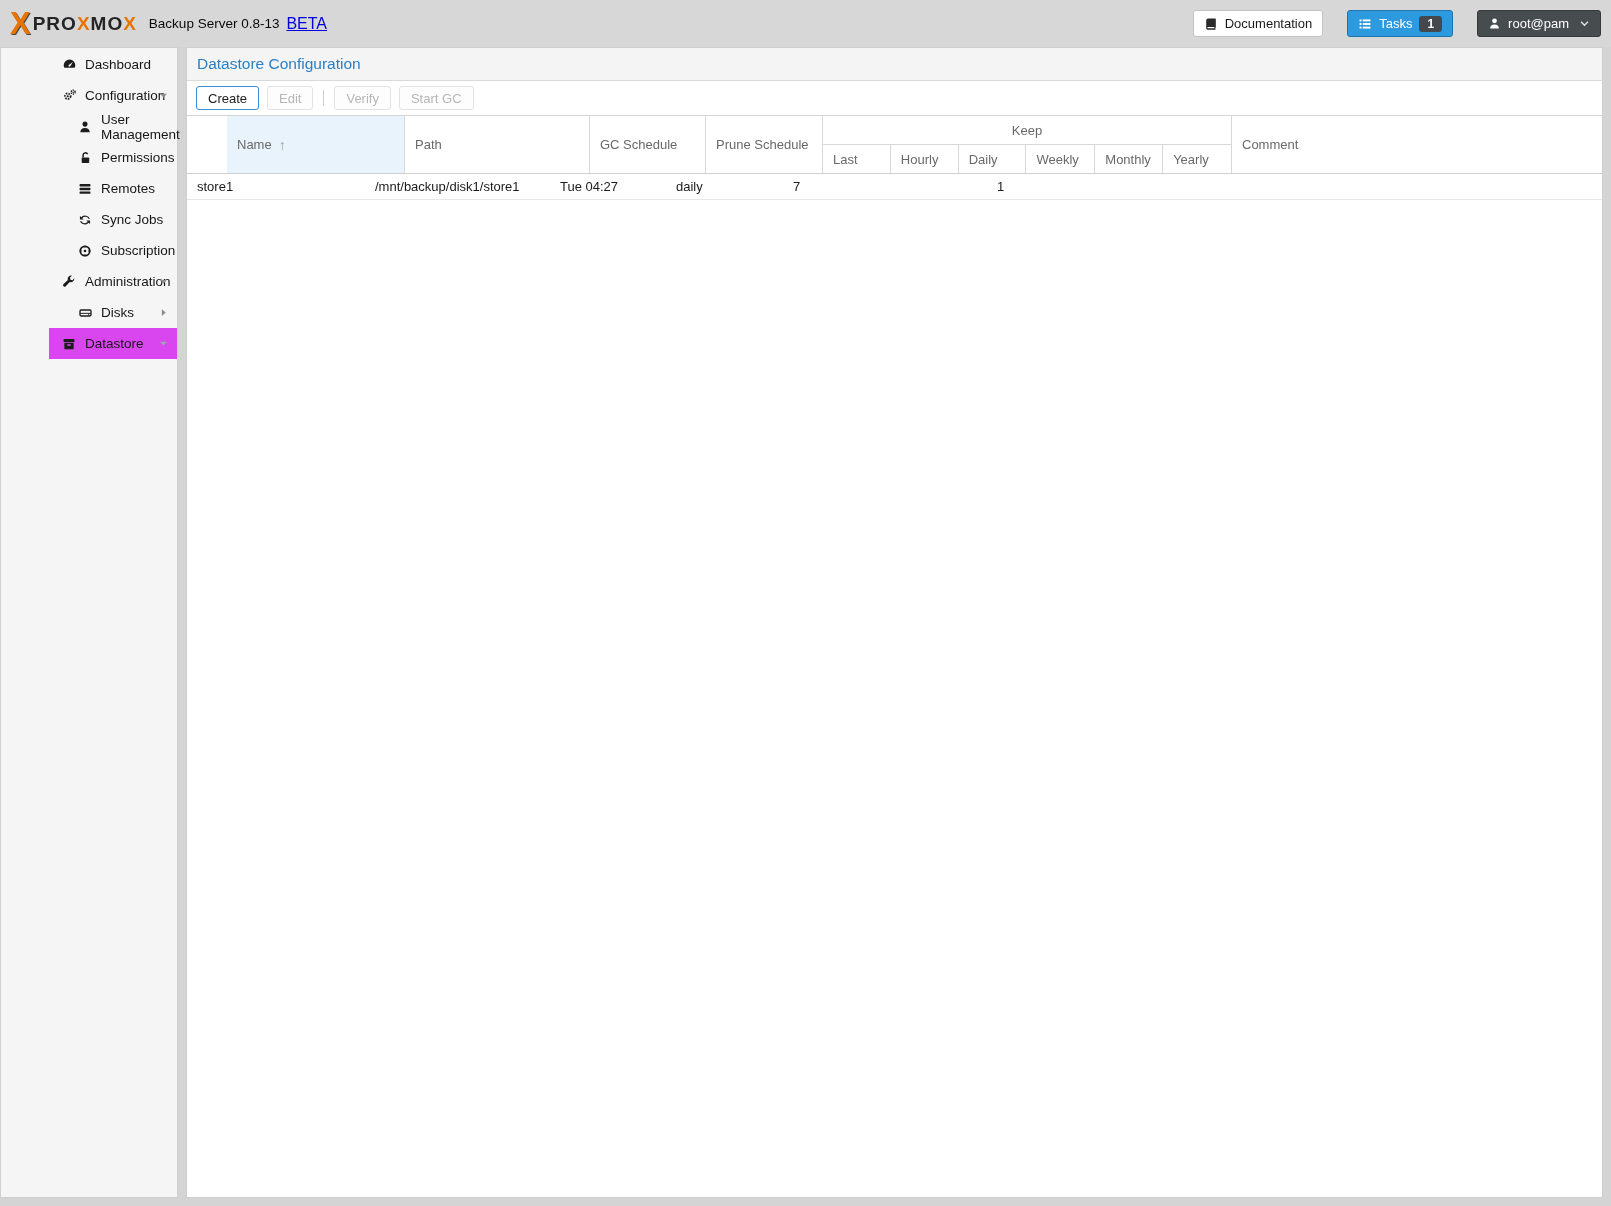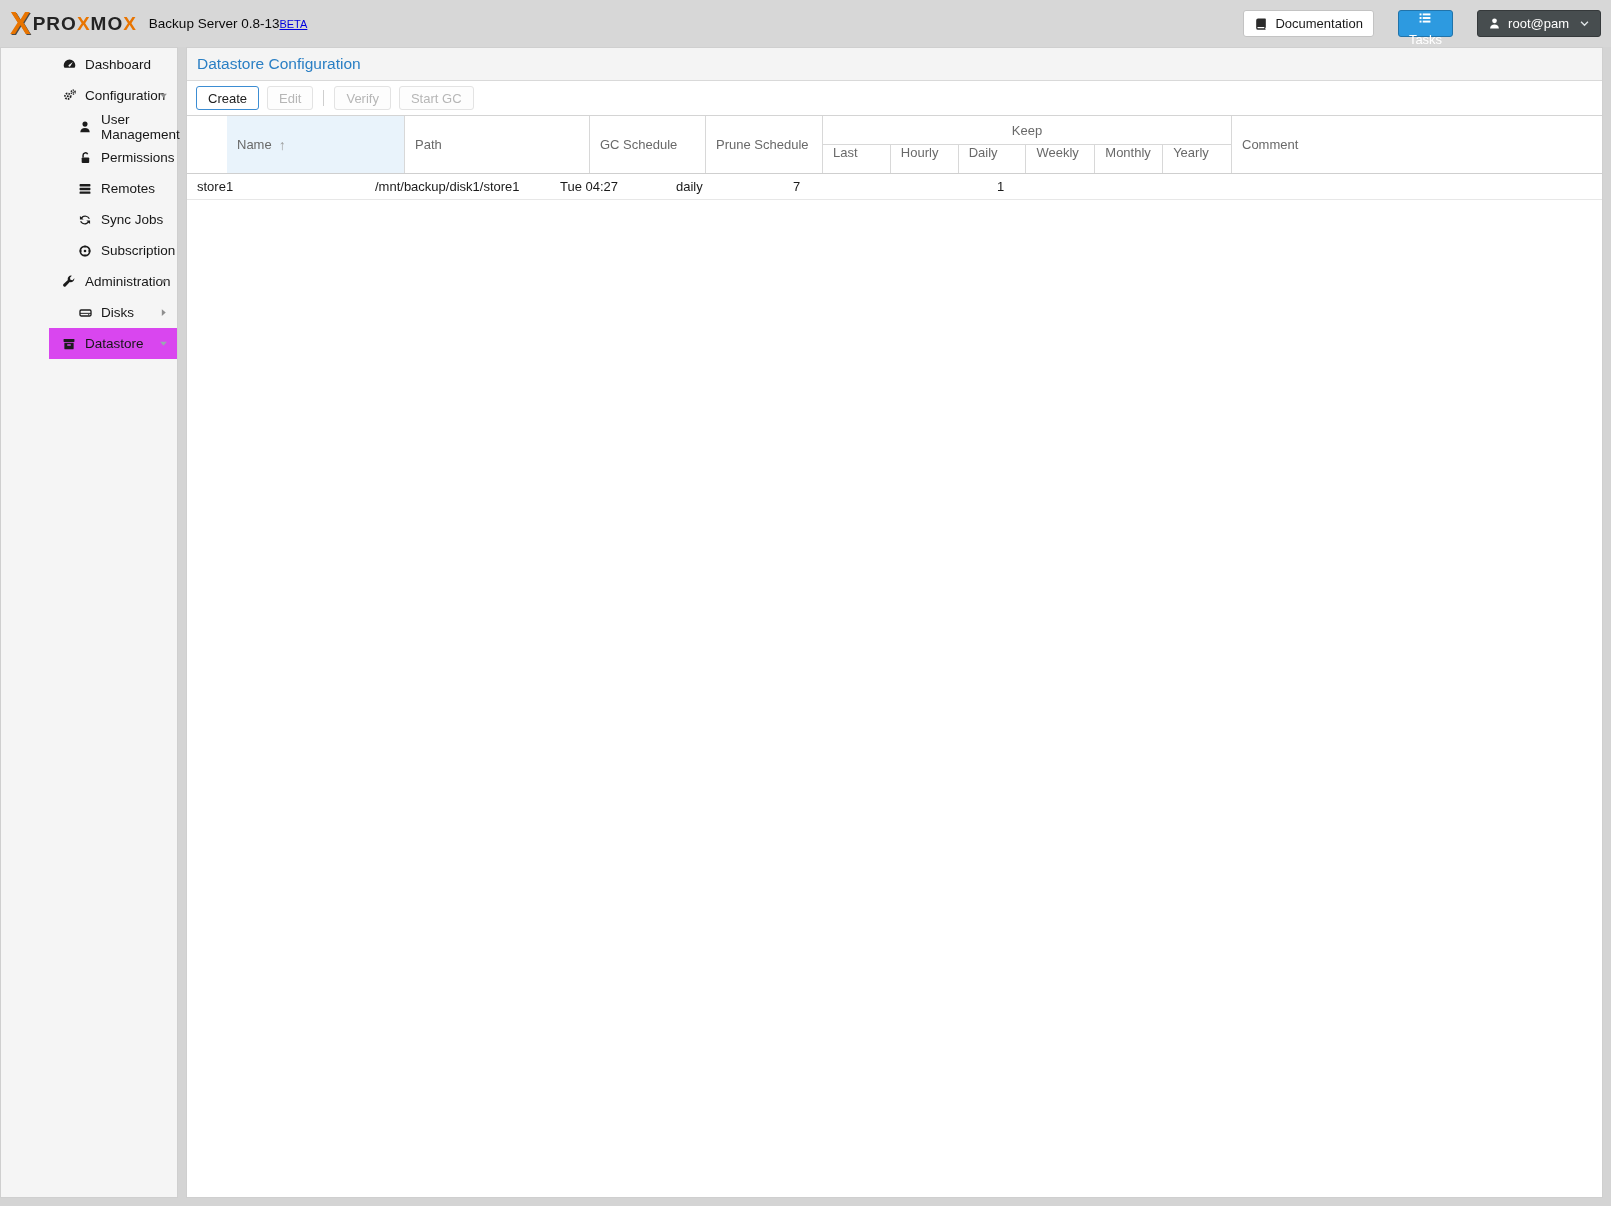--- a/index.html
+++ b/index.html
@@ -14,26 +14,26 @@
   .topbar { height:47px; background:#d7d7d7; display:flex; align-items:center; padding:0 10px; }
   .logo { display:flex; align-items:center; cursor:default; }
   .logo-mark {
     color:#e87400; font-weight:bold; font-size:31px; line-height:1;
     text-shadow:1px 1px 0 #4a4a4a; margin-right:2px;
   }
   .logo-word { font-weight:bold; font-size:19px; letter-spacing:1px; line-height:1; }
   .logo-word .dk { color:#242424; }
   .logo-word .or { color:#e87400; }
   .product { font-size:13.5px; color:#0a0a0a; margin-left:12px; }
-  .beta { font-size:11px; color:#0000e0; text-decoration:underline; cursor:pointer; }
+  .beta { font-size:16px; color:#0000e0; text-decoration:underline; margin-left:7px; cursor:pointer; }
   .topbar-right { margin-left:auto; display:flex; align-items:center; gap:24px; }
   .tb-btn { height:27px; display:inline-flex; align-items:center; gap:7px; padding:0 10px;
             border-radius:3px; font-size:13px; cursor:pointer; }
   .tb-doc { background:#ffffff; border:1px solid #c3c3c3; color:#1a1a1a; }
-  .tb-tasks { background:#2d9ae0; border:1px solid #2173a9; color:#ffffff;flex-direction:column; }
+  .tb-tasks { background:#2d9ae0; border:1px solid #2173a9; color:#ffffff; }
   .badge { background:#45494d; color:#fff; border-radius:3px; padding:1px 8px; font-size:12px; font-weight:bold; }
   .tb-user { background:#474d4f; border:1px solid #35393b; color:#ffffff; }
   
   .content { position:absolute; top:47px; left:0; right:8px; bottom:8px; display:flex; gap:8px; }
   .sidebar { width:178px; background:#f5f5f5; border:1px solid #cfcfcf; padding-top:1px; }
   .panel { flex:1; background:#ffffff; border:1px solid #cfcfcf; display:flex; flex-direction:column; }
   
   .nav-item { height:31px; display:flex; align-items:center; position:relative;
               font-size:13.5px; color:#161616; cursor:pointer;margin-left:48px; }
   .lvl0 { padding-left:11px; }
@@ -57,21 +57,21 @@
            font-size:13px; color:#696969; }
   .hcell { display:flex; align-items:center; padding-left:10px; border-right:1px solid #d8d8d8; }
   .hcell.c-name { width:178px; background:#e9f3fb;margin-left:40px; }
   .hcell.c-path { width:185px; }
   .hcell.c-gc { width:116px; }
   .hcell.c-prune { width:117px; }
   .keep-group { width:409px; display:flex; flex-direction:column; border-right:1px solid #d8d8d8; }
   .keep-title { height:29px; display:flex; align-items:center; justify-content:center;
                 border-bottom:1px solid #d8d8d8; }
   .keep-sub { display:flex; flex:1; }
-  .kcell { display:flex; padding-left:10px; border-right:1px solid #d8d8d8; }
+  .kcell { display:flex; align-items:center; padding-left:10px; border-right:1px solid #d8d8d8; }
   .kcell:last-child { border-right:none; }
   .kw-68 { width:68px; } .kw-69 { width:69px; }
   .hcell.c-comment { flex:1; border-right:none; }
   .sort-arrow { color:#9b9b9b; font-size:14px; margin-left:7px; line-height:1; }
   .trow { display:flex; height:26px; flex:none; align-items:center; border-bottom:1px solid #e7e7e7;
           font-size:13px; color:#1b1b1b; cursor:pointer; }
   .tcell { padding-left:10px; overflow:hidden; white-space:nowrap; }
   .t-name { width:178px; } .t-path { width:185px; } .t-gc { width:116px; } .t-prune { width:117px; }
   .t-comment { flex:1; }
   .tbody-rest { flex:1; background:#fff; }

